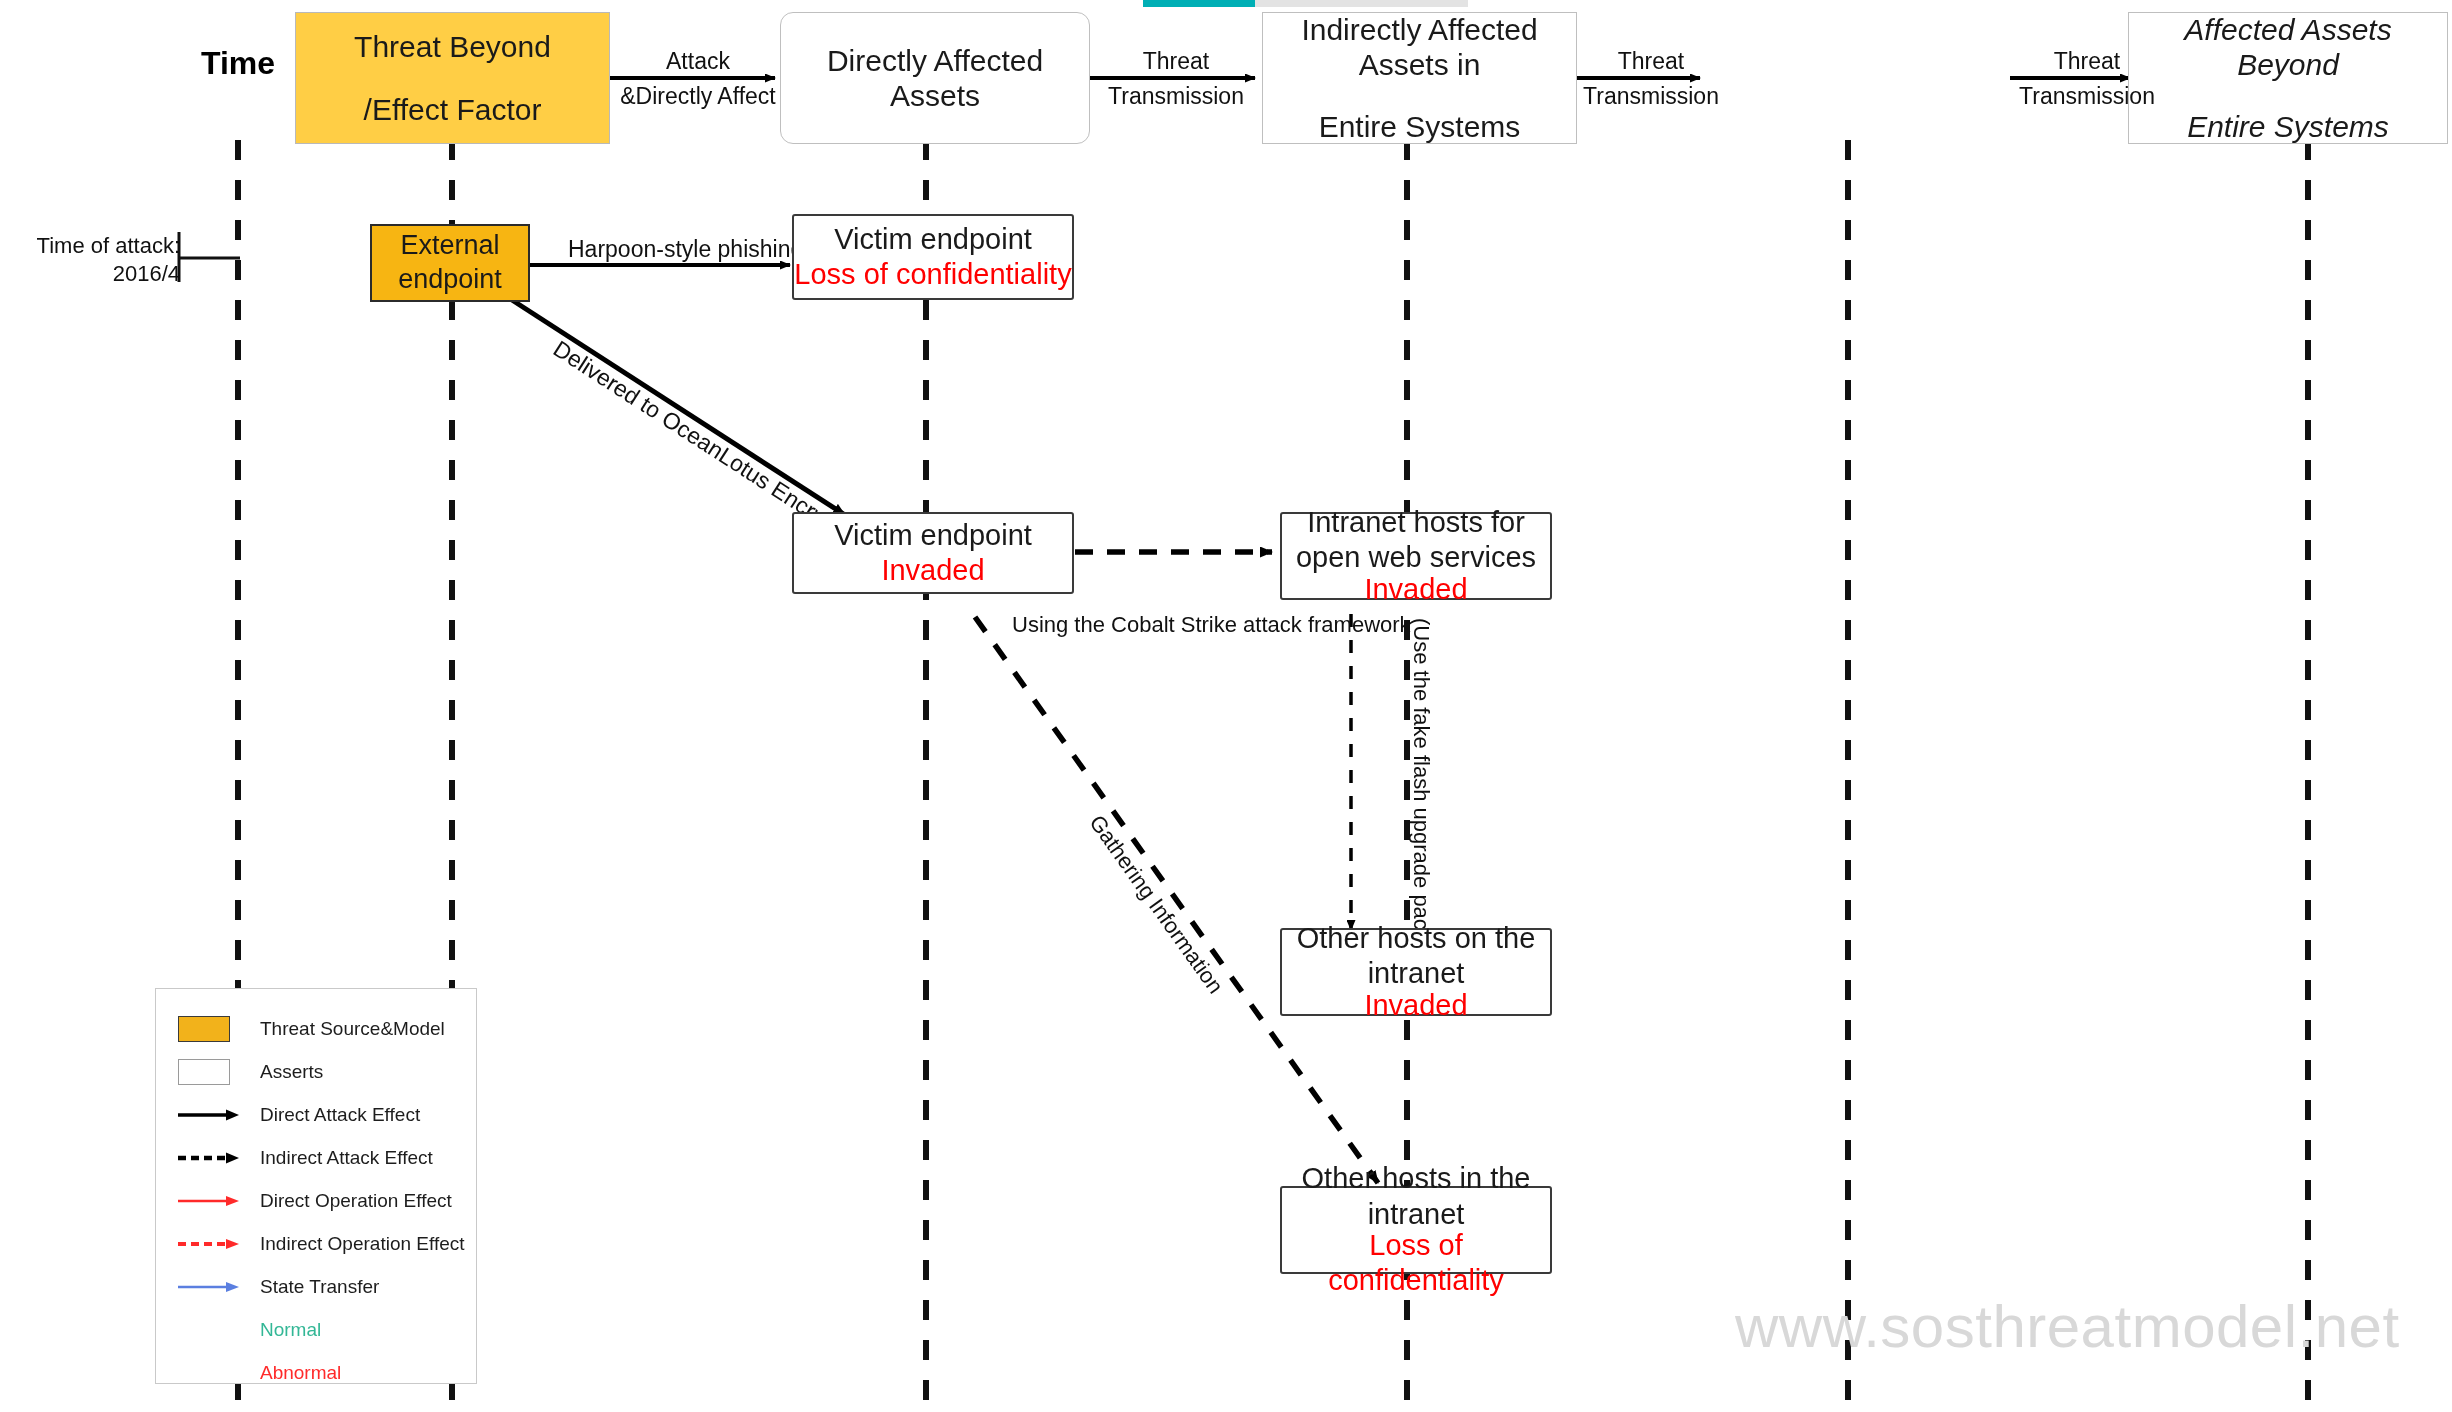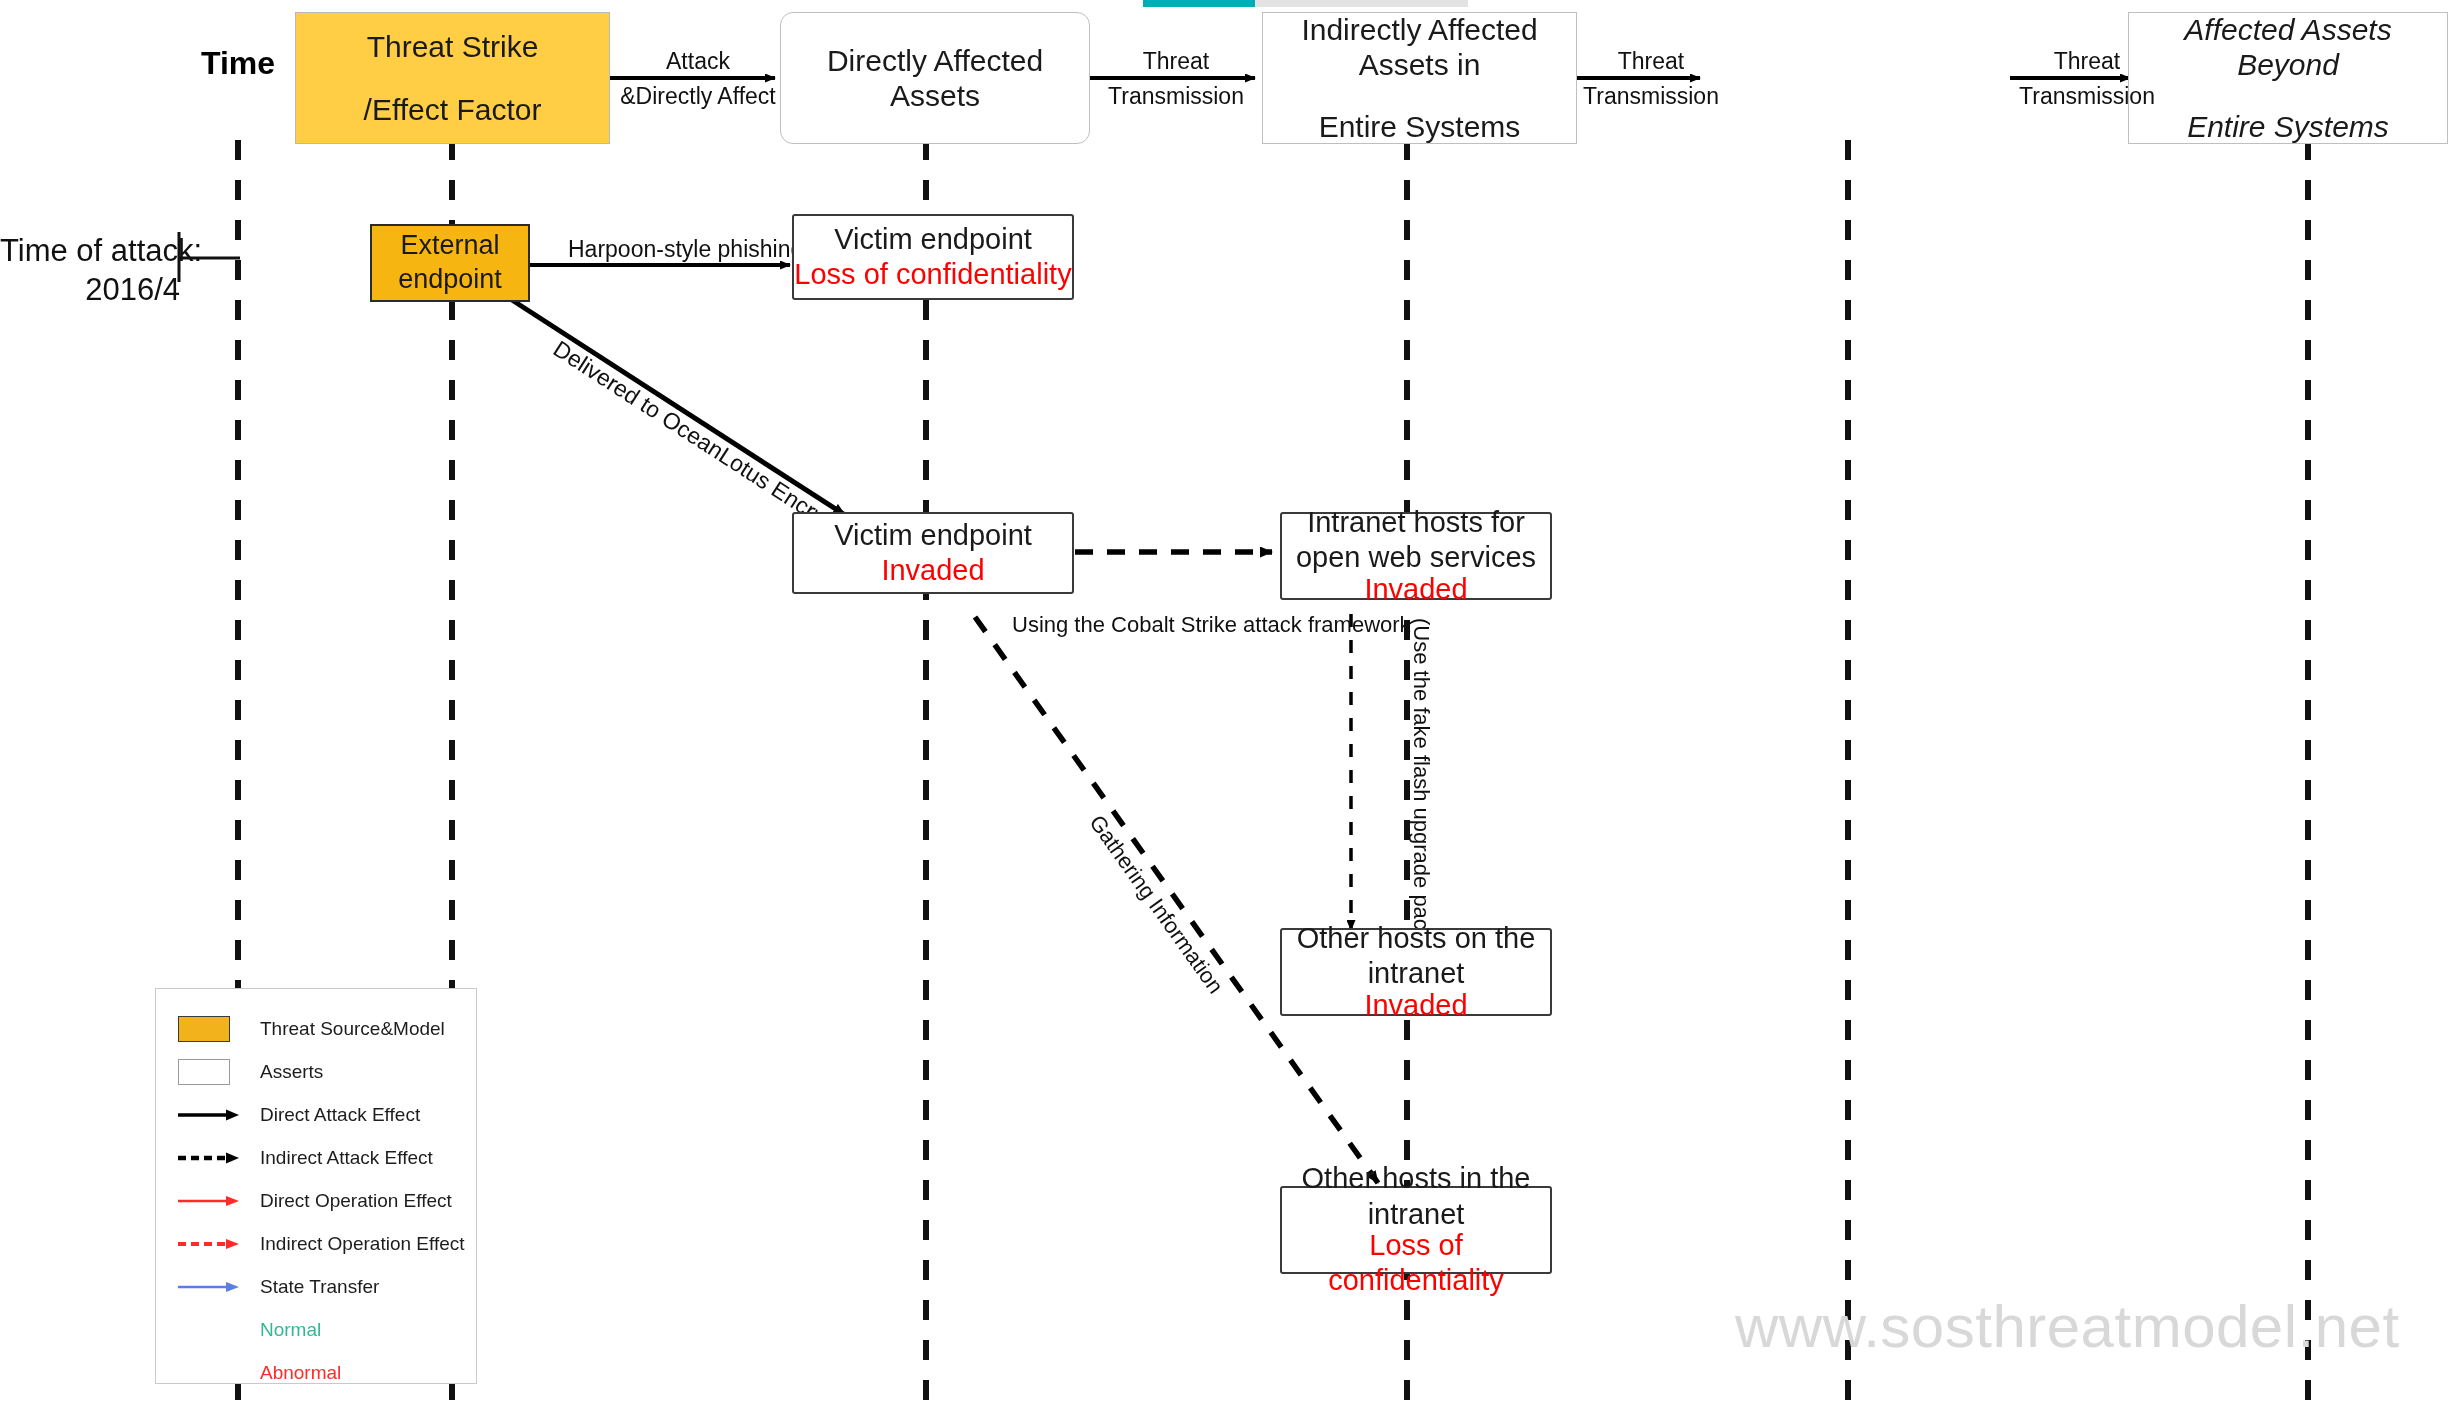--- a/index.html
+++ b/index.html
@@ -82,21 +82,21 @@
   
   .time-title{
     position:absolute;
     font-size:32px;
     font-weight:bold;
     color:#000;
     white-space:nowrap;
   }
   .time-of-attack{
     position:absolute;
-    font-size:31px;
+    font-size:22px;
     color:#111;
     text-align:right;
     line-height:1.25;
     white-space:nowrap;
   }
 
   
   #legend{
     position:absolute;
     box-sizing:border-box;
@@ -202,21 +202,21 @@
   </svg>
 
   <div class="time-title" style="left:201px;top:45px;">Time</div>
 
   <div class="time-of-attack" style="left:0px;top:232px;width:180px;">
     <div>Time of attack:</div>
     <div>2016/4</div>
   </div>
 
   <div class="node threat-box" style="left:295px;top:12px;width:315px;height:132px;">
-    <div class="l1">Threat Strike</div>
+    <div class="l1">Threat Beyond</div>
     <div class="l2">/Effect Factor</div>
   </div>
 
   <div class="node hdr-box" style="left:780px;top:12px;width:310px;height:132px;border-radius:13px;">
     <div class="l1">Directly Affected Assets</div>
   </div>
 
   <div class="node hdr-box" style="left:1262px;top:12px;width:315px;height:132px;">
     <div class="l1">Indirectly Affected Assets in</div>
     <div class="l2">Entire Systems</div>

